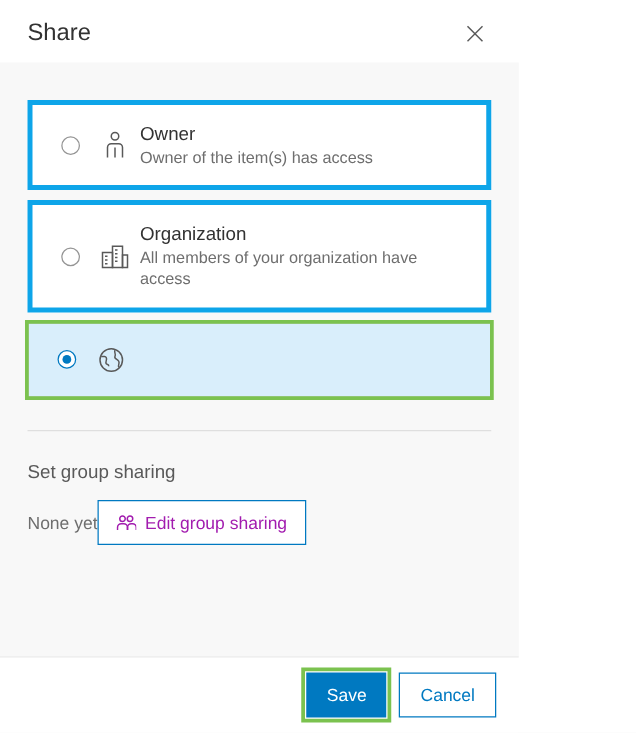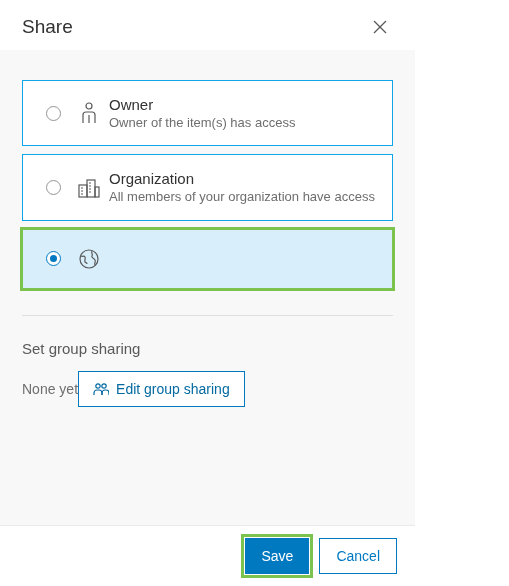--- a/index.html
+++ b/index.html
@@ -44,21 +44,21 @@
     overflow: auto;
   }
   .section-title {
     font-size: 15px;
     color: #595959;
     margin-bottom: 14px;
   }
   .option {
     display: flex;
     align-items: center;
-    border: 1px solid #0ea5e9;
+    border: 4px solid #0ea5e9;
     background: #ffffff;
     padding: 14px 14px;
     margin-bottom: 8px;
     cursor: pointer;
   }
   .option.selected {
     background: #d9eefb;
     outline: 3px solid #7bc24f;
     outline-offset: -1px;
     border: 1px solid #cacaca;
@@ -124,21 +124,21 @@
   .none-yet {
     font-size: 14px;
     color: #6e6e6e;
   }
   .edit-btn {
     display: inline-flex;
     align-items: center;
     gap: 7px;
     background: #ffffff;
     border: 1px solid #0079c1;
-    color: #0369a1;
+    color: #a21caf;
     padding: 9px 14px;
     font-size: 14px;
     cursor: pointer;
   }
   .edit-btn svg { display: block; }
   .footer {
     background: #ffffff;
     padding: 12px 18px;
     display: flex;
     justify-content: flex-end;

